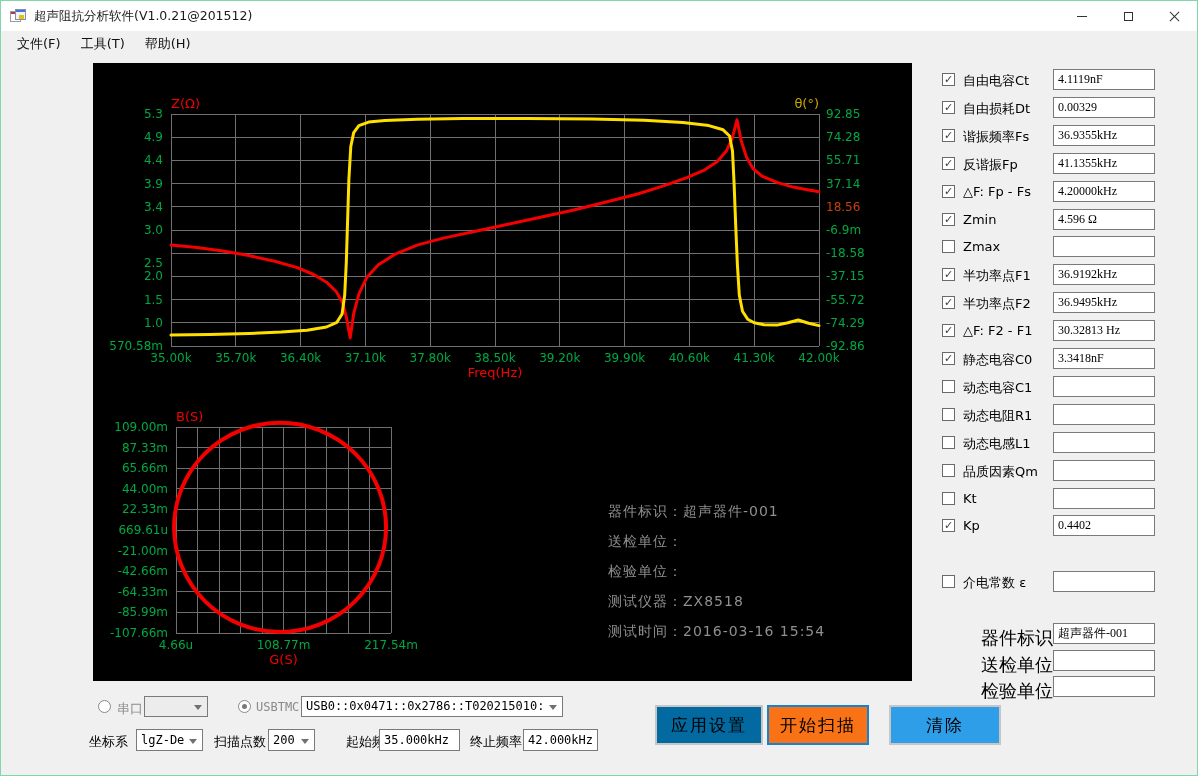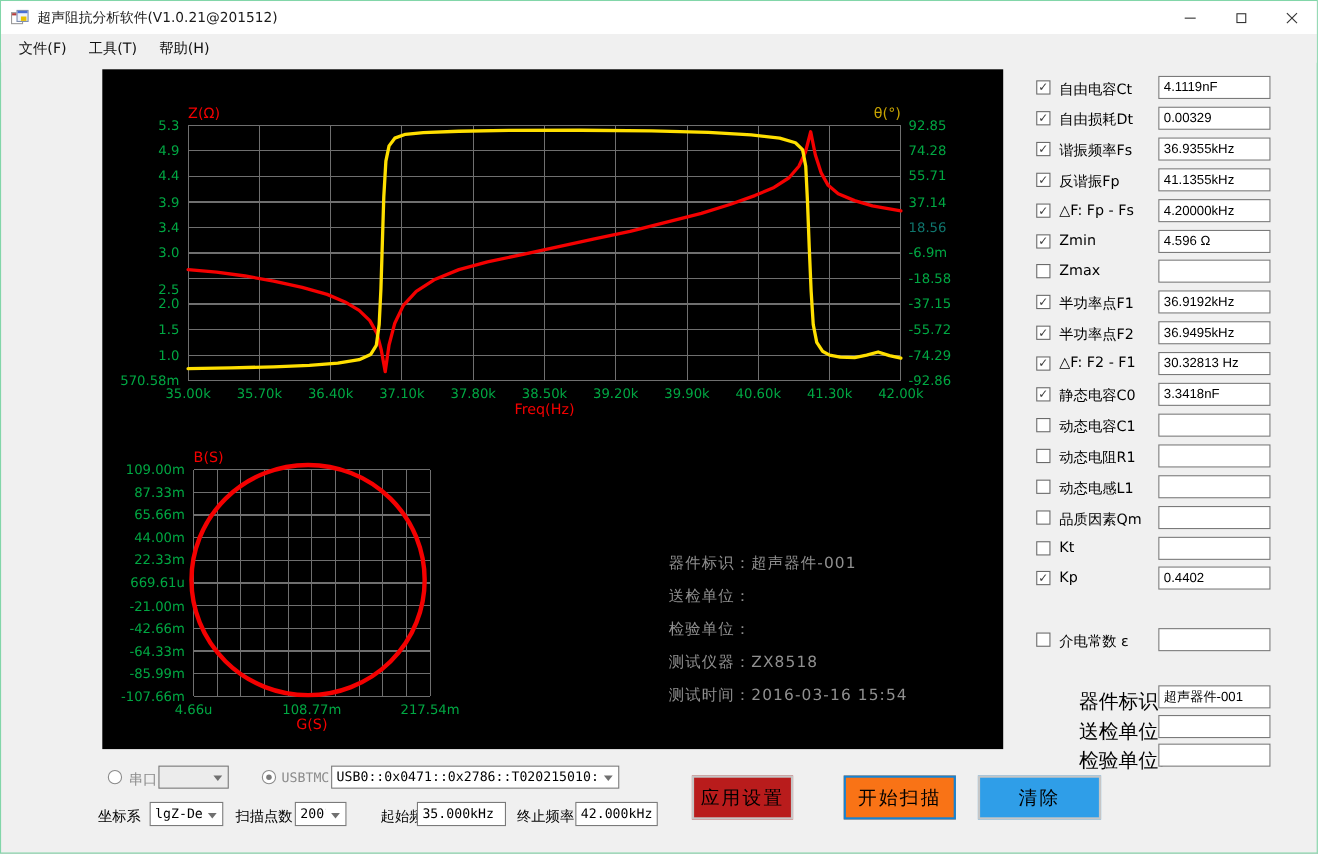--- a/index.html
+++ b/index.html
@@ -32,21 +32,21 @@
   .chart-svg{position:absolute;}
   .tick{position:absolute;font-size:12px;white-space:nowrap;font-family:"DejaVu Sans",sans-serif;}
   .axis-title{position:absolute;font-size:13px;white-space:nowrap;font-family:"DejaVu Sans",sans-serif;}
   .info-line{position:absolute;font-size:14px;color:#8f8f8f;letter-spacing:1px;white-space:nowrap;}
   
   .right-panel{position:absolute;left:935px;top:0;width:258px;height:648px;}
   .prow{position:absolute;left:0;width:100%;height:26px;}
   .cb{position:absolute;left:6px;top:6px;width:13px;height:13px;background:#fff;border:1px solid #6a6a6a;box-sizing:border-box;text-align:center;line-height:11px;font-size:11px;color:#3c3c3c;}
   .plabel{position:absolute;left:27px;top:5px;font-size:13px;color:#000;white-space:nowrap;}
   .field{position:absolute;left:117px;top:2px;width:96px;height:19px;background:#fff;border:1px solid #7a7a7a;
-         font-family:Liberation Sans, sans-serif;font-size:12px;color:#000;line-height:19px;padding-left:4px;overflow:hidden;white-space:nowrap;}
+         font-family:Liberation Serif, serif;font-size:12px;color:#000;line-height:19px;padding-left:4px;overflow:hidden;white-space:nowrap;}
   .id-label{position:absolute;left:13px;top:5px;width:110px;text-align:right;font-size:18px;color:#000;white-space:nowrap;}
   
   .ctl-label{position:absolute;font-size:13px;color:#000;white-space:nowrap;}
   .radio{position:absolute;width:13px;height:13px;border:1px solid #8a8a8a;border-radius:50%;background:#fff;box-sizing:border-box;}
   .radio .dot{position:absolute;left:3px;top:3px;width:5px;height:5px;border-radius:50%;background:#7a7a7a;display:none;}
   .radio.sel .dot{display:block;}
   .combo{position:absolute;background:#fff;border:1px solid #7a7a7a;box-sizing:border-box;
          font-family:"DejaVu Sans Mono","Liberation Mono",monospace;font-size:12px;color:#000;}
   .combo .val{position:absolute;left:4px;top:0;bottom:0;right:18px;line-height:19px;overflow:hidden;white-space:nowrap;}
   .combo .arrow{position:absolute;right:5px;top:8px;width:0;height:0;border-left:4px solid transparent;border-right:4px solid transparent;border-top:5px solid #707070;}
@@ -132,21 +132,21 @@
         <div class="tick" style="left: 70px; top: 167px; transform: translate(-100%, -50%); color: rgb(0, 168, 67);">3.0</div>
         <div class="tick" style="left: 70px; top: 200px; transform: translate(-100%, -50%); color: rgb(0, 168, 67);">2.5</div>
         <div class="tick" style="left: 70px; top: 213.4px; transform: translate(-100%, -50%); color: rgb(0, 168, 67);">2.0</div>
         <div class="tick" style="left: 70px; top: 236.6px; transform: translate(-100%, -50%); color: rgb(0, 168, 67);">1.5</div>
         <div class="tick" style="left: 70px; top: 259.8px; transform: translate(-100%, -50%); color: rgb(0, 168, 67);">1.0</div>
         <div class="tick" style="left: 70px; top: 283px; transform: translate(-100%, -50%); color: rgb(0, 168, 67);">570.58m</div>
         <div class="tick" style="left: 733px; top: 51px; transform: translateY(-50%); color: rgb(0, 168, 67);">92.85</div>
         <div class="tick" style="left: 733px; top: 74.2px; transform: translateY(-50%); color: rgb(0, 168, 67);">74.28</div>
         <div class="tick" style="left: 733px; top: 97.4px; transform: translateY(-50%); color: rgb(0, 168, 67);">55.71</div>
         <div class="tick" style="left: 733px; top: 120.6px; transform: translateY(-50%); color: rgb(0, 168, 67);">37.14</div>
-        <div class="tick" style="left: 733px; top: 143.8px; transform: translateY(-50%); color: #0f766e;">18.56</div>
+        <div class="tick" style="left: 733px; top: 143.8px; transform: translateY(-50%); color: #c2410c;">18.56</div>
         <div class="tick" style="left: 733px; top: 167px; transform: translateY(-50%); color: rgb(0, 168, 67);">-6.9m</div>
         <div class="tick" style="left: 733px; top: 190.2px; transform: translateY(-50%); color: rgb(0, 168, 67);">-18.58</div>
         <div class="tick" style="left: 733px; top: 213.4px; transform: translateY(-50%); color: rgb(0, 168, 67);">-37.15</div>
         <div class="tick" style="left: 733px; top: 236.6px; transform: translateY(-50%); color: rgb(0, 168, 67);">-55.72</div>
         <div class="tick" style="left: 733px; top: 259.8px; transform: translateY(-50%); color: rgb(0, 168, 67);">-74.29</div>
         <div class="tick" style="left: 733px; top: 283px; transform: translateY(-50%); color: rgb(0, 168, 67);">-92.86</div>
         <div class="tick" style="left: 78px; top: 288px; transform: translateX(-50%); color: rgb(0, 168, 67);">35.00k</div>
         <div class="tick" style="left: 142.8px; top: 288px; transform: translateX(-50%); color: rgb(0, 168, 67);">35.70k</div>
         <div class="tick" style="left: 207.6px; top: 288px; transform: translateX(-50%); color: rgb(0, 168, 67);">36.40k</div>
         <div class="tick" style="left: 272.4px; top: 288px; transform: translateX(-50%); color: rgb(0, 168, 67);">37.10k</div>
@@ -336,18 +336,18 @@
     <span class="ctl-label" style="left:213px;top:676px;">扫描点数</span>
     <div class="combo" style="left:267px;top:672px;width:47px;height:22px;">
       <span class="val" style="line-height:20px;">2001</span>
       <span class="arrow" style="top:9px;"></span>
     </div>
     <span class="ctl-label" style="left:325px;top:676px;margin-left:20px;">起始频率</span>
     <div class="tinput" style="left:378px;top:672px;width:81px;height:22px;">35.000kHz</div>
     <span class="ctl-label" style="left:469px;top:676px;">终止频率</span>
     <div class="tinput" style="left:522px;top:672px;width:75px;height:22px;">42.000kHz</div>
 
-    <div class="abtn" style="left: 628px; width: 92px; background: #b91c1c;">应用设置</div>
+    <div class="abtn" style="left: 654px; width: 108px; background: #0369a1;">应用设置</div>
     <div class="abtn" style="left: 766px; width: 102px; background: #f97316; border-color: rgb(21, 131, 212);">开始扫描</div>
     <div class="abtn" style="left: 888px; width: 112px; background: rgb(47, 158, 232);">清除</div>
 
   </div>
 </div>
 
 </body></html>

